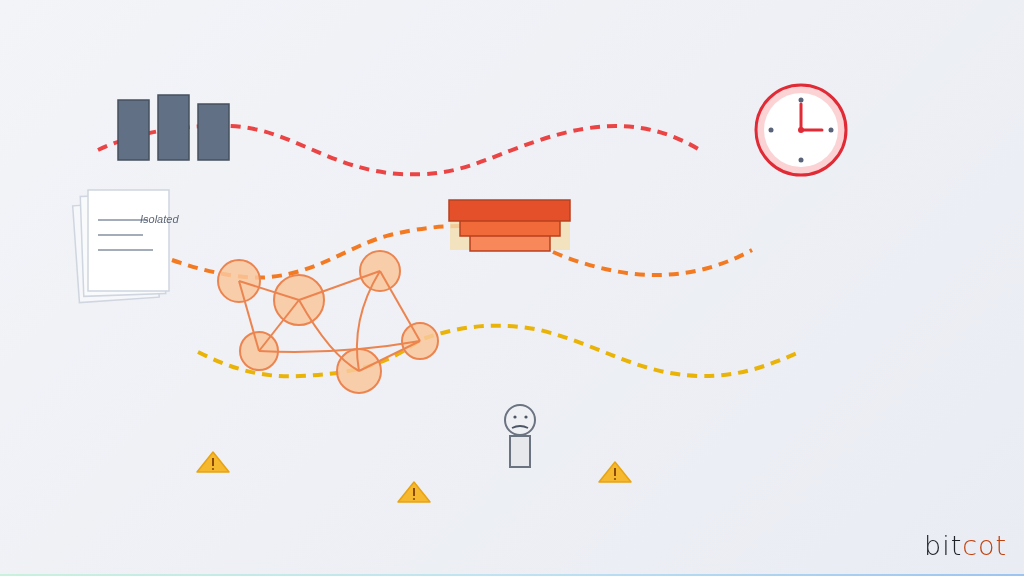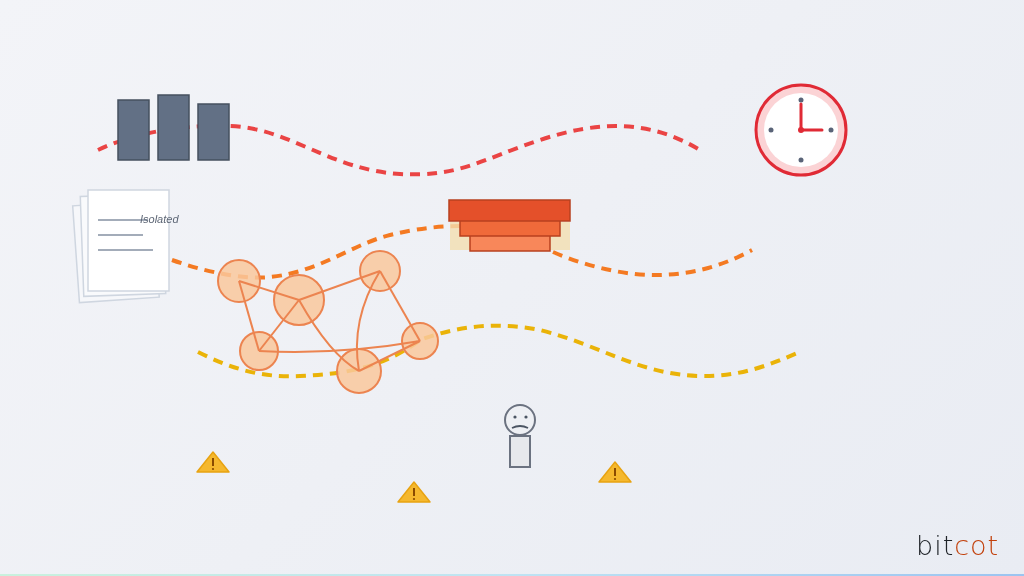--- a/index.html
+++ b/index.html
@@ -13,21 +13,21 @@
       position: absolute; left: 140px; top: 169px; width: 70px; text-align: left;
       font-size: 11px; font-style: italic; color: #5d6675;
       font-family: "Liberation Sans", sans-serif;
       margin-top: 44px;
     }
     .logo {
       position: absolute; left: 916px; top: 530px;
       font-size: 27px; letter-spacing: 1px;
       font-family: "DejaVu Sans", sans-serif; font-weight: 300;
     }
-    .logo .bit { color: #1f2328; }
+    .logo .bit { color: #1f2328; margin-left: 8px; }
     .logo .cot { color: #c2410c; }
     .bottom-line {
       position: absolute; left: 0; bottom: 0; width: 1024px; height: 2px;
       background: linear-gradient(90deg, #c9f1dd 0%, #bfe3f3 50%, #9cc4f0 100%);
     }
   </style>
 </head>
 <body>
 
 <div class="stage">

